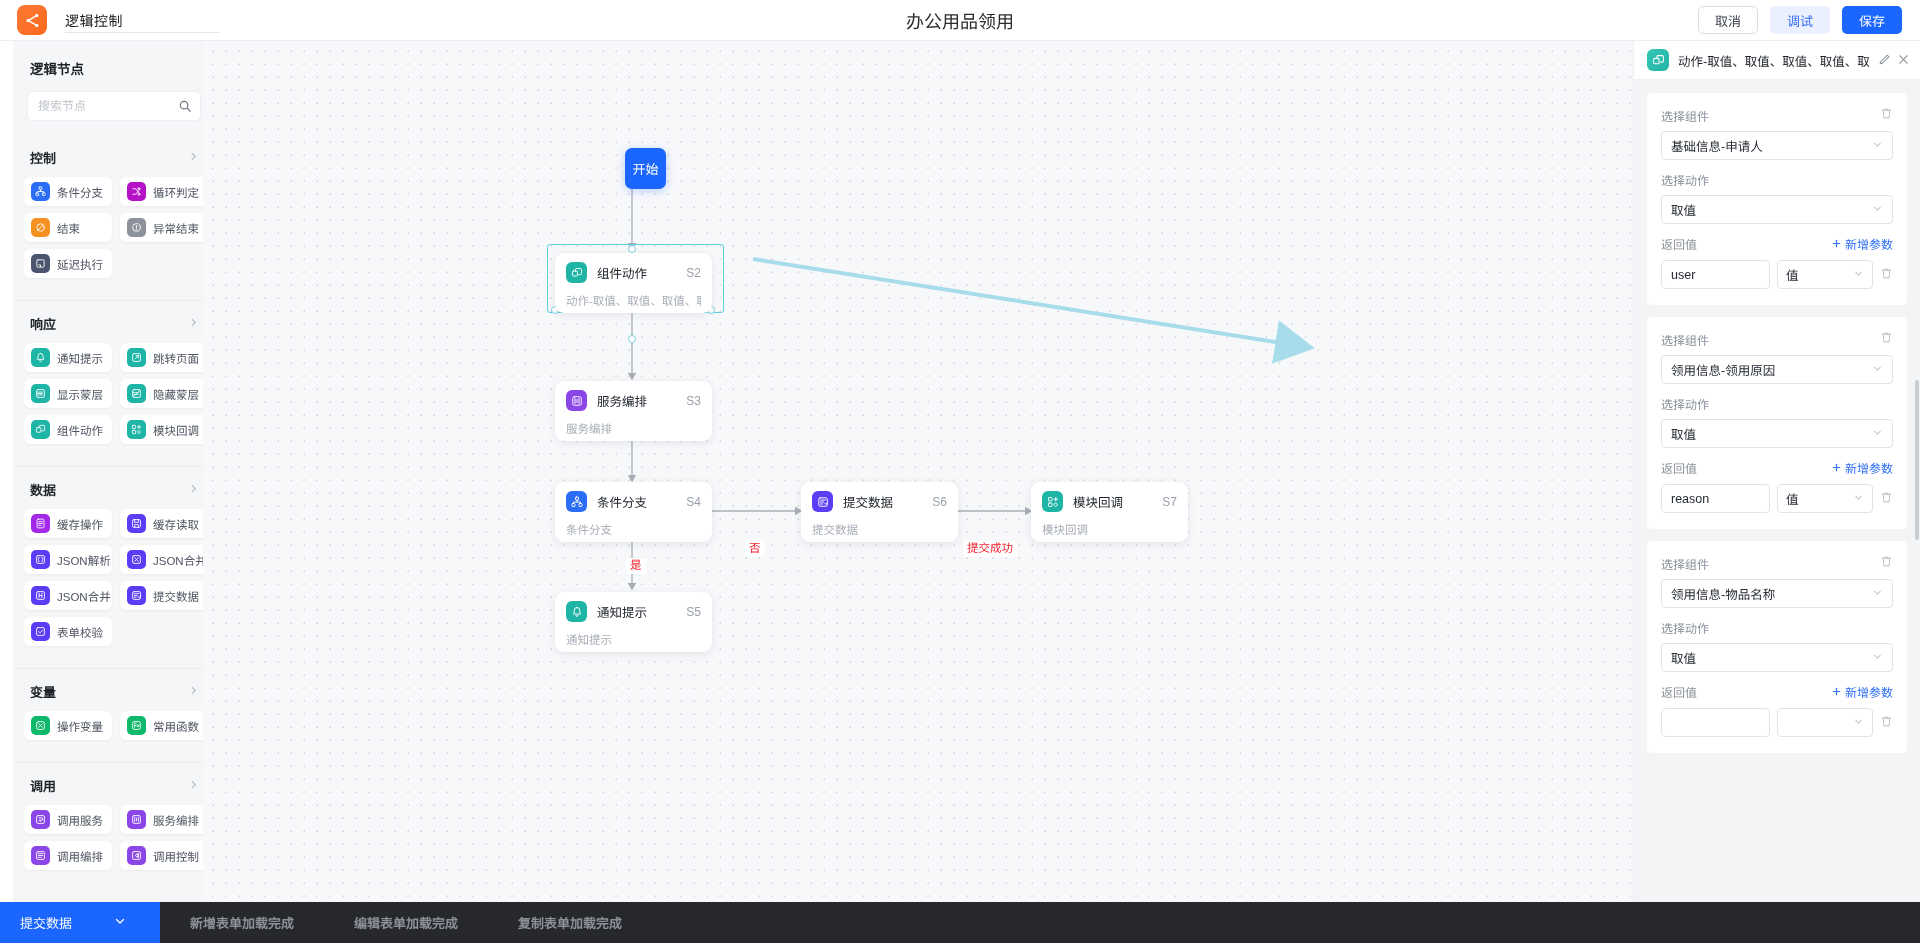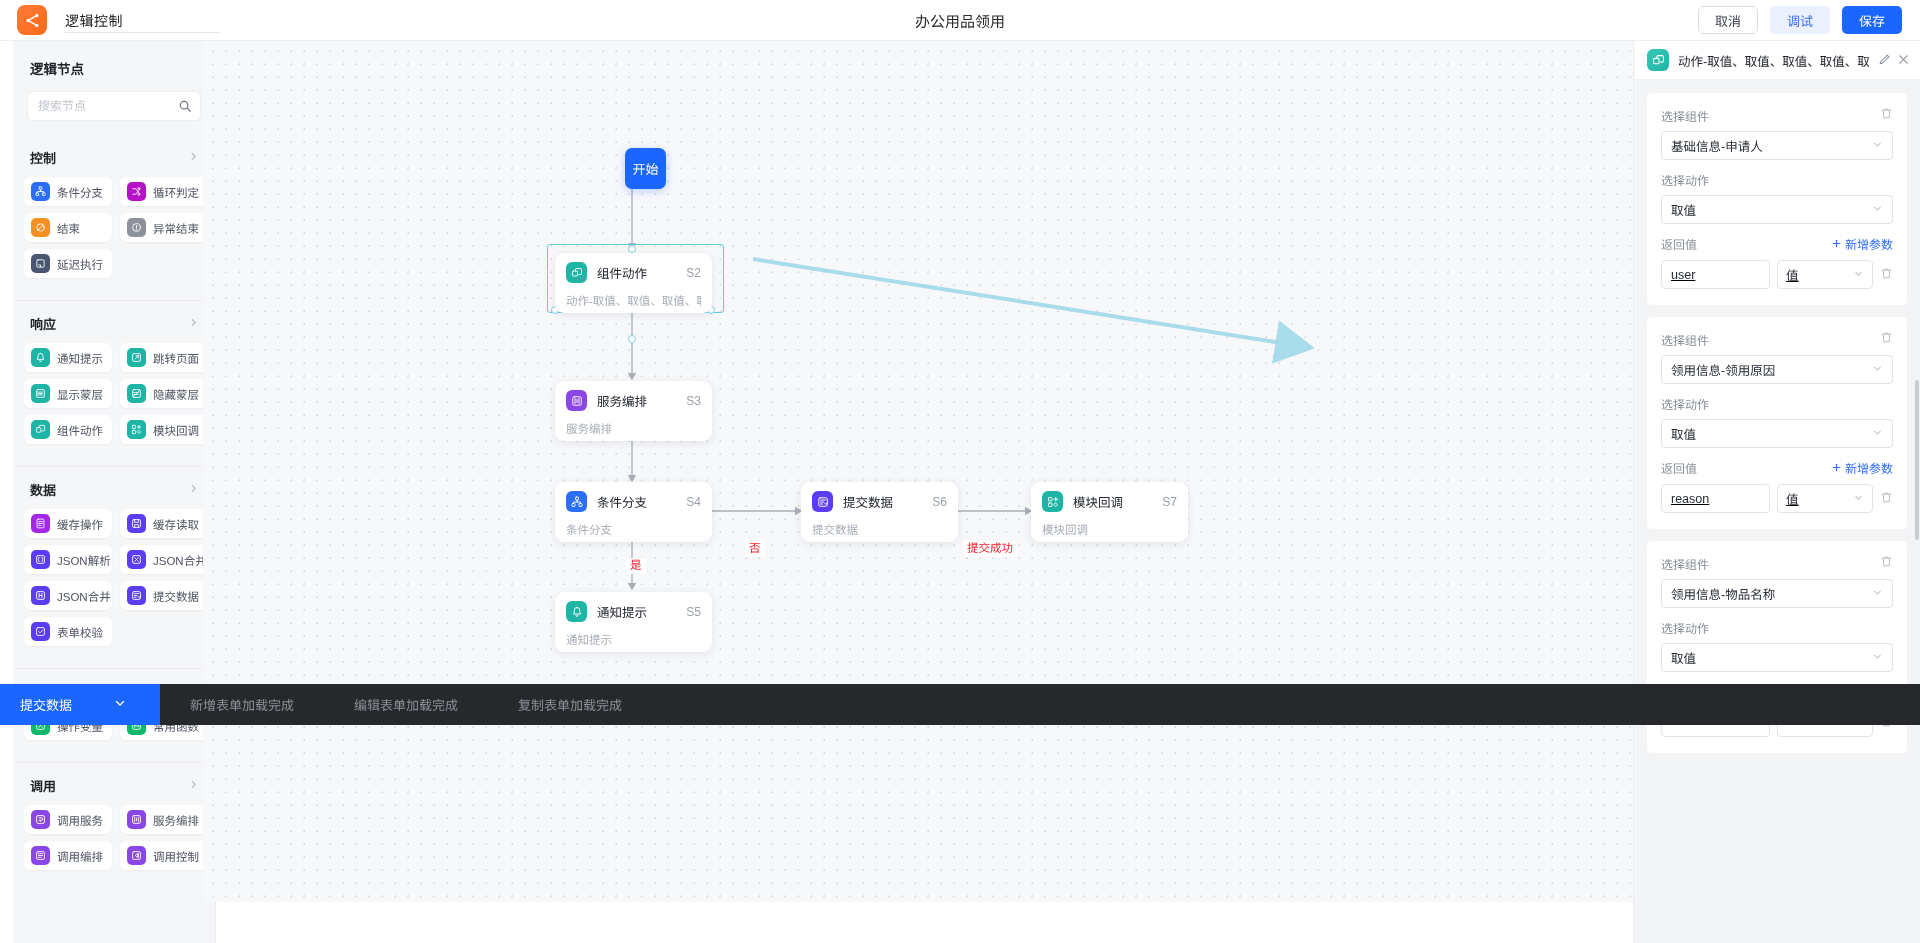--- a/index.html
+++ b/index.html
@@ -3,21 +3,21 @@
 <meta charset="utf-8">
 <title>逻辑控制</title>
 <style>
   * { box-sizing: border-box; margin: 0; padding: 0; }
   html, body {
     width: 1920px; height: 943px;
     font-family: "Liberation Sans", "DejaVu Sans", sans-serif;
     overflow: hidden; background: #fff;
     -webkit-font-smoothing: antialiased;
   }
-  .app { position: relative; width: 1920px; height: 725px; }
+  .app { position: relative; width: 1920px; height: 943px; }
 
   
   .topbar {
     position: absolute; top: 0; left: 0; width: 1920px; height: 41px;
     background: #ffffff; border-bottom: 1px solid #eceef2;
     display: flex; align-items: center; z-index: 40;
   }
   .logo-box {
     width: 30px; height: 30px; border-radius: 8px;
     background: linear-gradient(135deg,#ff7a36,#f96a1b);
@@ -26,21 +26,21 @@
   }
   .logo-box svg { display:block; }
   .title-field {
     margin-left: 18px; width: 155px; height: 26px;
     border-bottom: 1px solid #e4e6eb; display: flex; align-items: flex-end;
     padding-bottom: 2px;
   }
   .title-field span { font-size: 14px; color: #1a1a1a; font-weight: 500; letter-spacing: .5px;}
   .center-title {
     position: absolute; left: 0; right: 0; text-align: center;
-    font-size: 15px; color: #2b2b2b; pointer-events: none;
+    font-size: 18px; color: #2b2b2b; pointer-events: none;
   }
   .topbar-actions {
     margin-left: auto; display: flex; align-items: center; gap: 12px;
     padding-right: 18px; z-index: 2;
   }
   .btn {
     height: 28px; border-radius: 5px; font-size: 13px; padding: 0 16px;
     display: inline-flex; align-items: center; justify-content: center;
     cursor: pointer; border: 1px solid transparent; white-space: nowrap;
   }
@@ -165,21 +165,21 @@
   }
   .field-label-row { display:flex; align-items:center; justify-content:space-between;gap:39px; }
   .field-label { font-size: 12px; color: #8a9099; }
   .link-add { font-size: 12px; color: #2d6ef5; cursor:pointer; display:flex; align-items:center; gap:3px;}
   .select {
     height: 29px; border: 1px solid #e0e3e8; border-radius: 4px; background:#fff;
     display:flex; align-items:center; padding: 0 9px; margin-top: 7px; margin-bottom: 11px;
     font-size: 12.5px; color: #262b33; cursor: pointer;
   }
   .select .caret { margin-left: auto; color: #bfc3cb; font-size: 10px;}
-  .ret-row { display:flex; align-items:center; gap: 7px; margin-top: 8px; text-decoration: underline; }
+  .ret-row { display:flex; align-items:center; gap: 7px; margin-top: 8px; }
   .ret-input {
     flex: 1 1 0; height: 29px; border:1px solid #e0e3e8; border-radius:4px;
     display:flex; align-items:center; padding: 0 9px; font-size: 12.5px; color:#262b33;
     min-width: 0;
   }
   .ret-select {
     width: 96px; height: 29px; border:1px solid #e0e3e8; border-radius:4px;
     display:flex; align-items:center; padding: 0 8px; font-size: 12.5px; color:#262b33;
     flex: none; cursor:pointer;
   }
@@ -819,20 +819,20 @@
 
   <div class="bottombar">
     <div class="bb-tab-active">
       <span>提交数据</span>
       <span>
         <svg width="12" height="12" viewBox="0 0 24 24" fill="none" stroke="#fff" stroke-width="2.6" stroke-linecap="round">
           <polyline points="5 9 12 16 19 9"></polyline>
         </svg>
       </span>
     </div>
-    <div id="bb-tabs" style="display:flex;">
+    <div id="bb-tabs" style="display:flex;font-weight:bold;">
         <div class="bb-tab">新增表单加载完成</div>
         <div class="bb-tab">编辑表单加载完成</div>
         <div class="bb-tab">复制表单加载完成</div>
       </div>
   </div>
 
 </div>
 
 </body></html>

